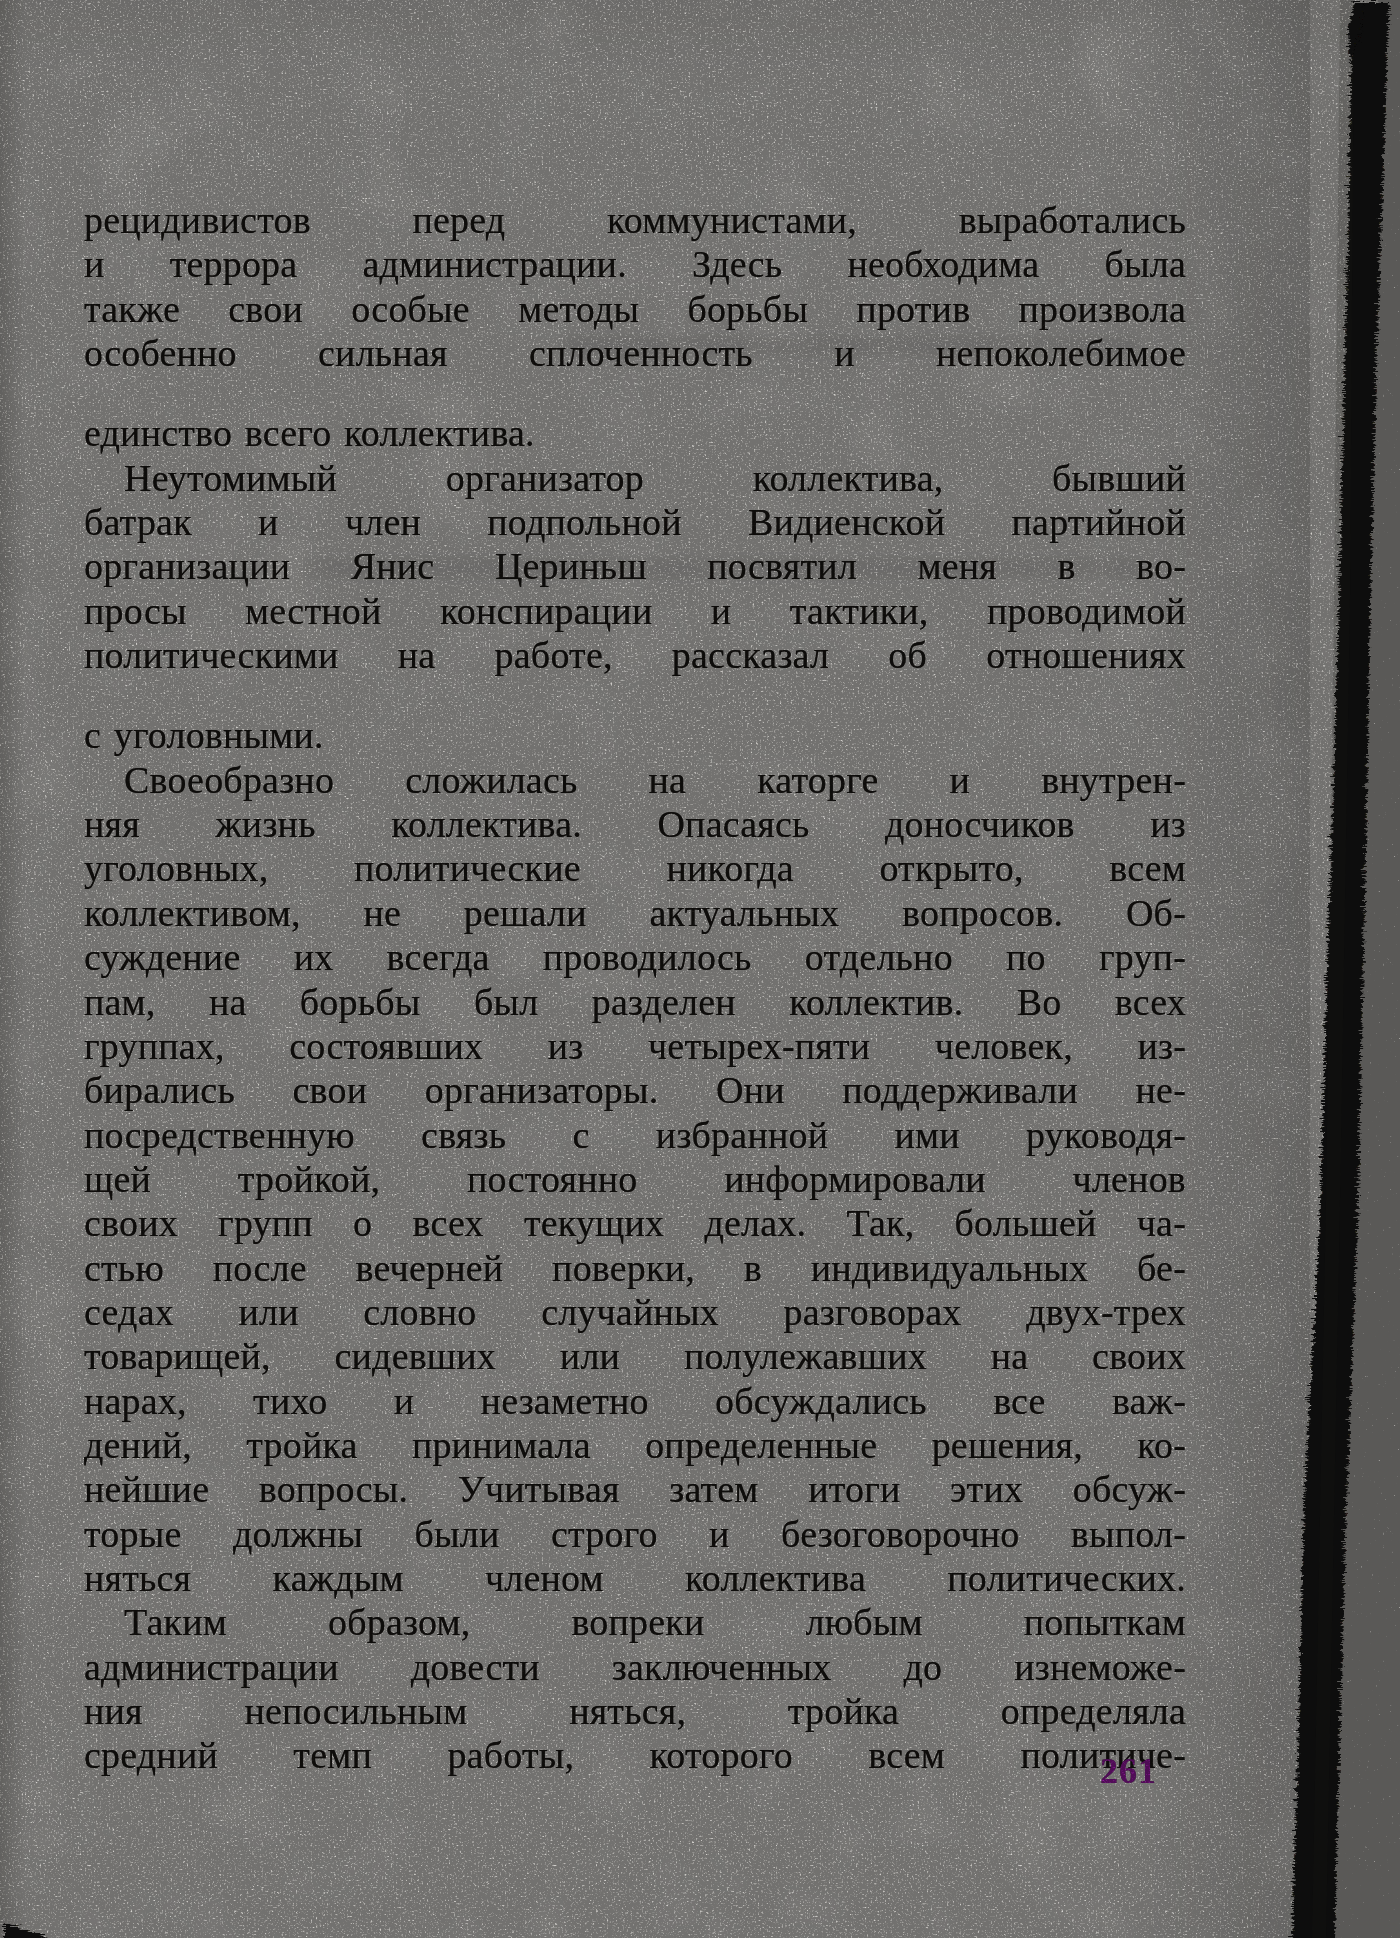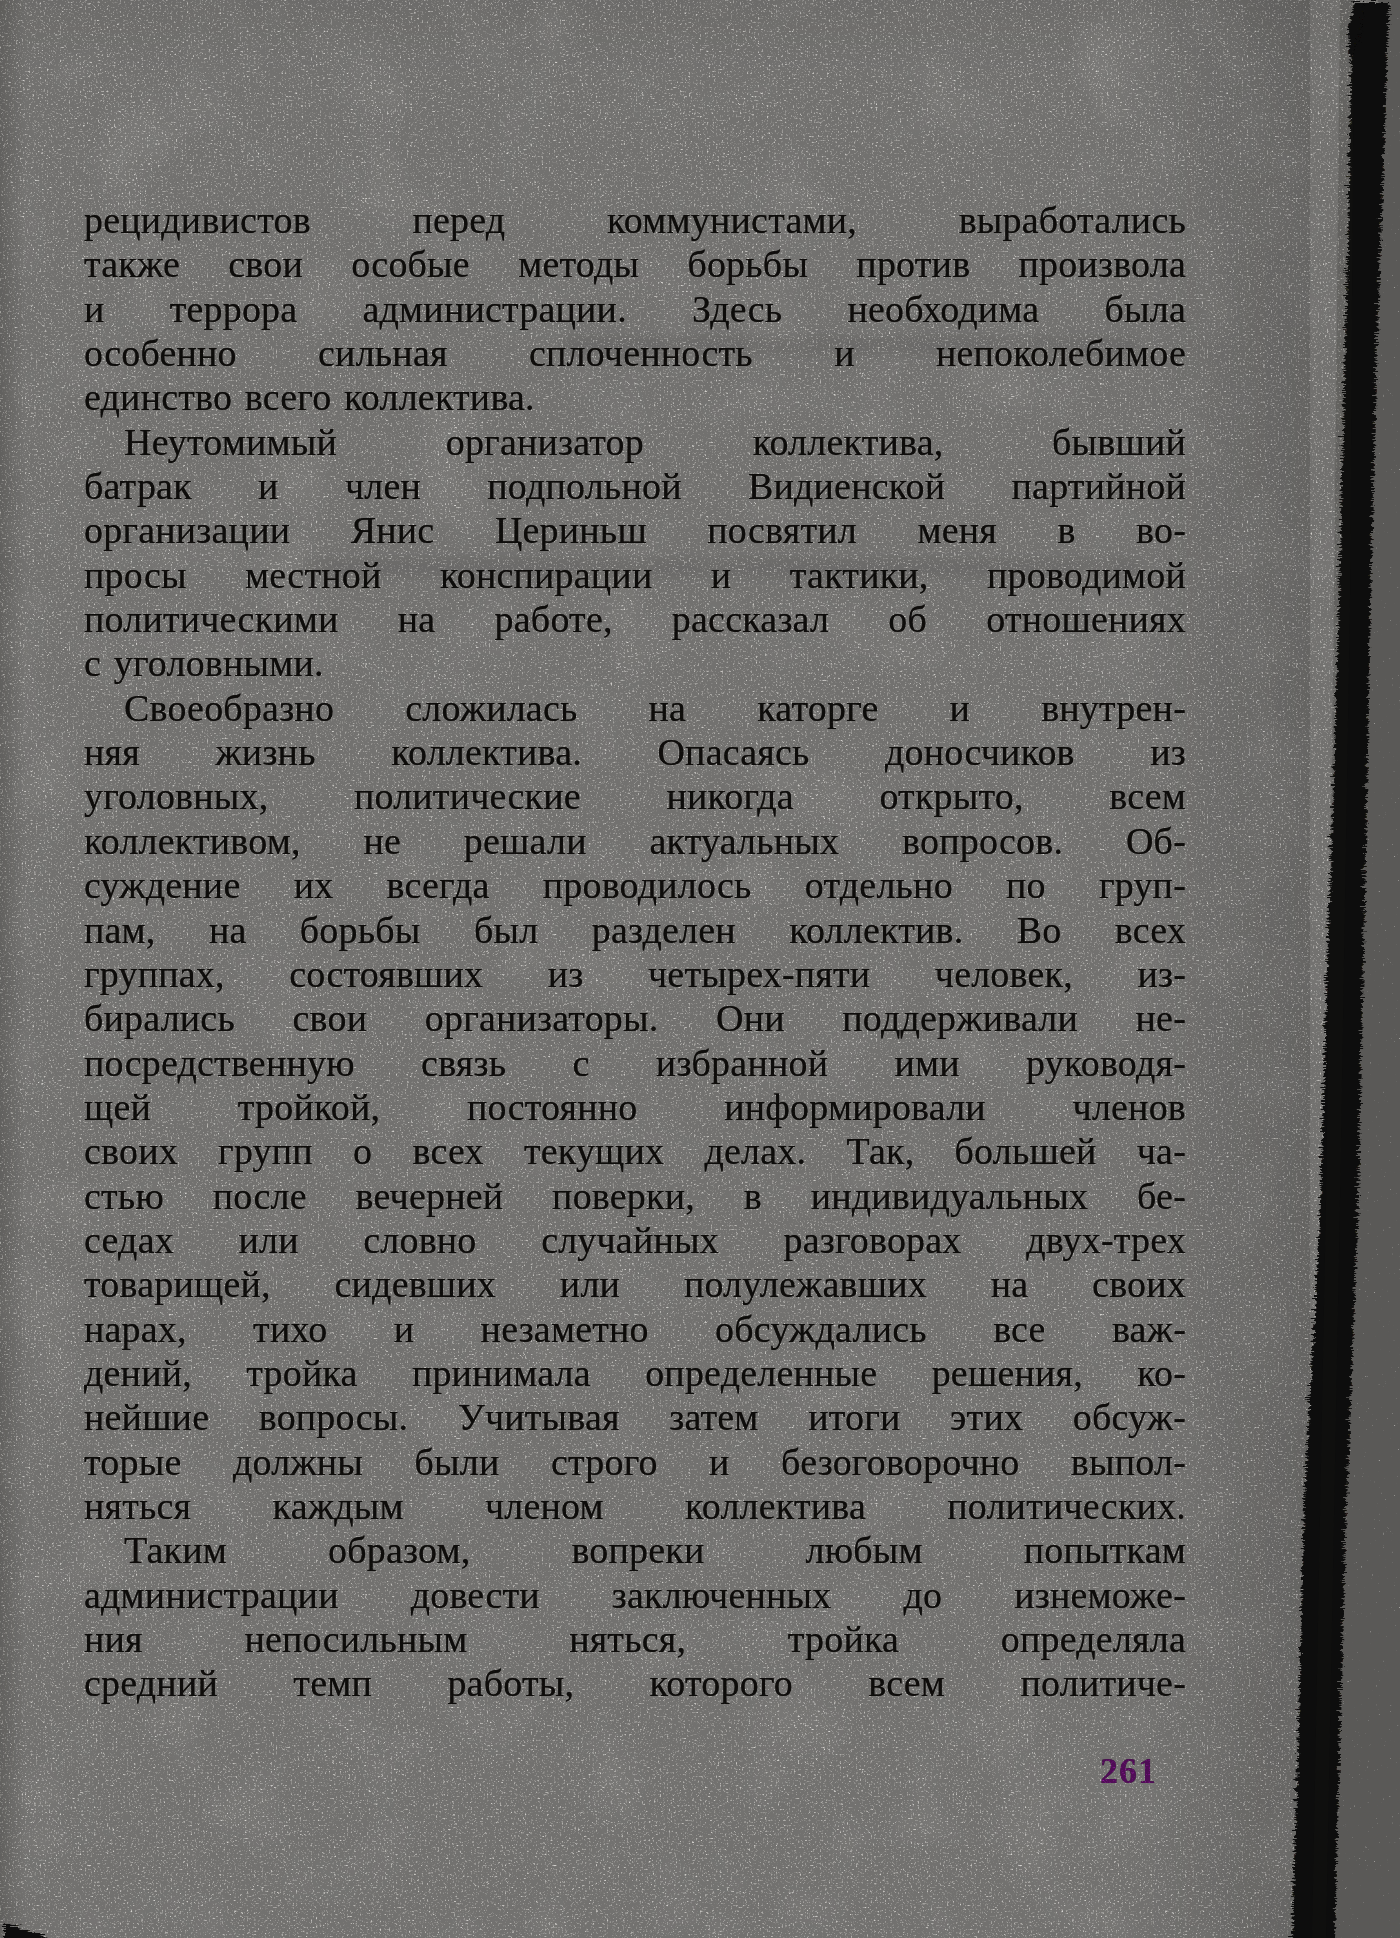--- a/index.html
+++ b/index.html
@@ -31,21 +31,21 @@
     position:absolute;
     left:84px;top:198px;width:1102px;
     color:#1d1a17;
     font-size:38px;
     letter-spacing:0.2px;
     word-spacing:3px;
     text-shadow:0 0 0.6px rgba(25,22,18,0.75);
   }
   .line{line-height:44.35px;height:44.35px;white-space:normal;}
   .line.j{text-align:justify;text-align-last:justify;}
-  .line.nj{text-align:left;text-align-last:left;}
+  .line.nj{text-align:left;text-align-last:left;margin-top:36px;}
   .line.ind{padding-left:40px;}
   
   .page-number{
     position:absolute;left:1100px;top:1750px;
     font-size:36px;font-weight:700;color:#a21caf;
     letter-spacing:1px;
     text-shadow:0 0 0.6px rgba(25,22,18,0.7);
   }
   
   .ghost{
@@ -66,22 +66,22 @@
 
   <div class="left-shade"></div>
   <div class="top-shade"></div>
   <div class="gutter-shade"></div>
 
   <div class="ghost g1"></div>
   <div class="ghost g2"></div>
 
   <div class="text-block">
       <div class="line j">рецидивистов перед коммунистами, выработались</div>
+      <div class="line j">и террора администрации. Здесь необходима была</div>
       <div class="line j">также свои особые методы борьбы против произвола</div>
-      <div class="line j">и террора администрации. Здесь необходима была</div>
       <div class="line j">особенно сильная сплоченность и непоколебимое</div>
       <div class="line nj">единство всего коллектива.</div>
       <div class="line j ind">Неутомимый организатор коллектива, бывший</div>
       <div class="line j">батрак и член подпольной Видиенской партийной</div>
       <div class="line j">организации Янис Цериньш посвятил меня в во-</div>
       <div class="line j">просы местной конспирации и тактики, проводимой</div>
       <div class="line j">политическими на работе, рассказал об отношениях</div>
       <div class="line nj">с уголовными.</div>
       <div class="line j ind">Своеобразно сложилась на каторге и внутрен-</div>
       <div class="line j">няя жизнь коллектива. Опасаясь доносчиков из</div>

